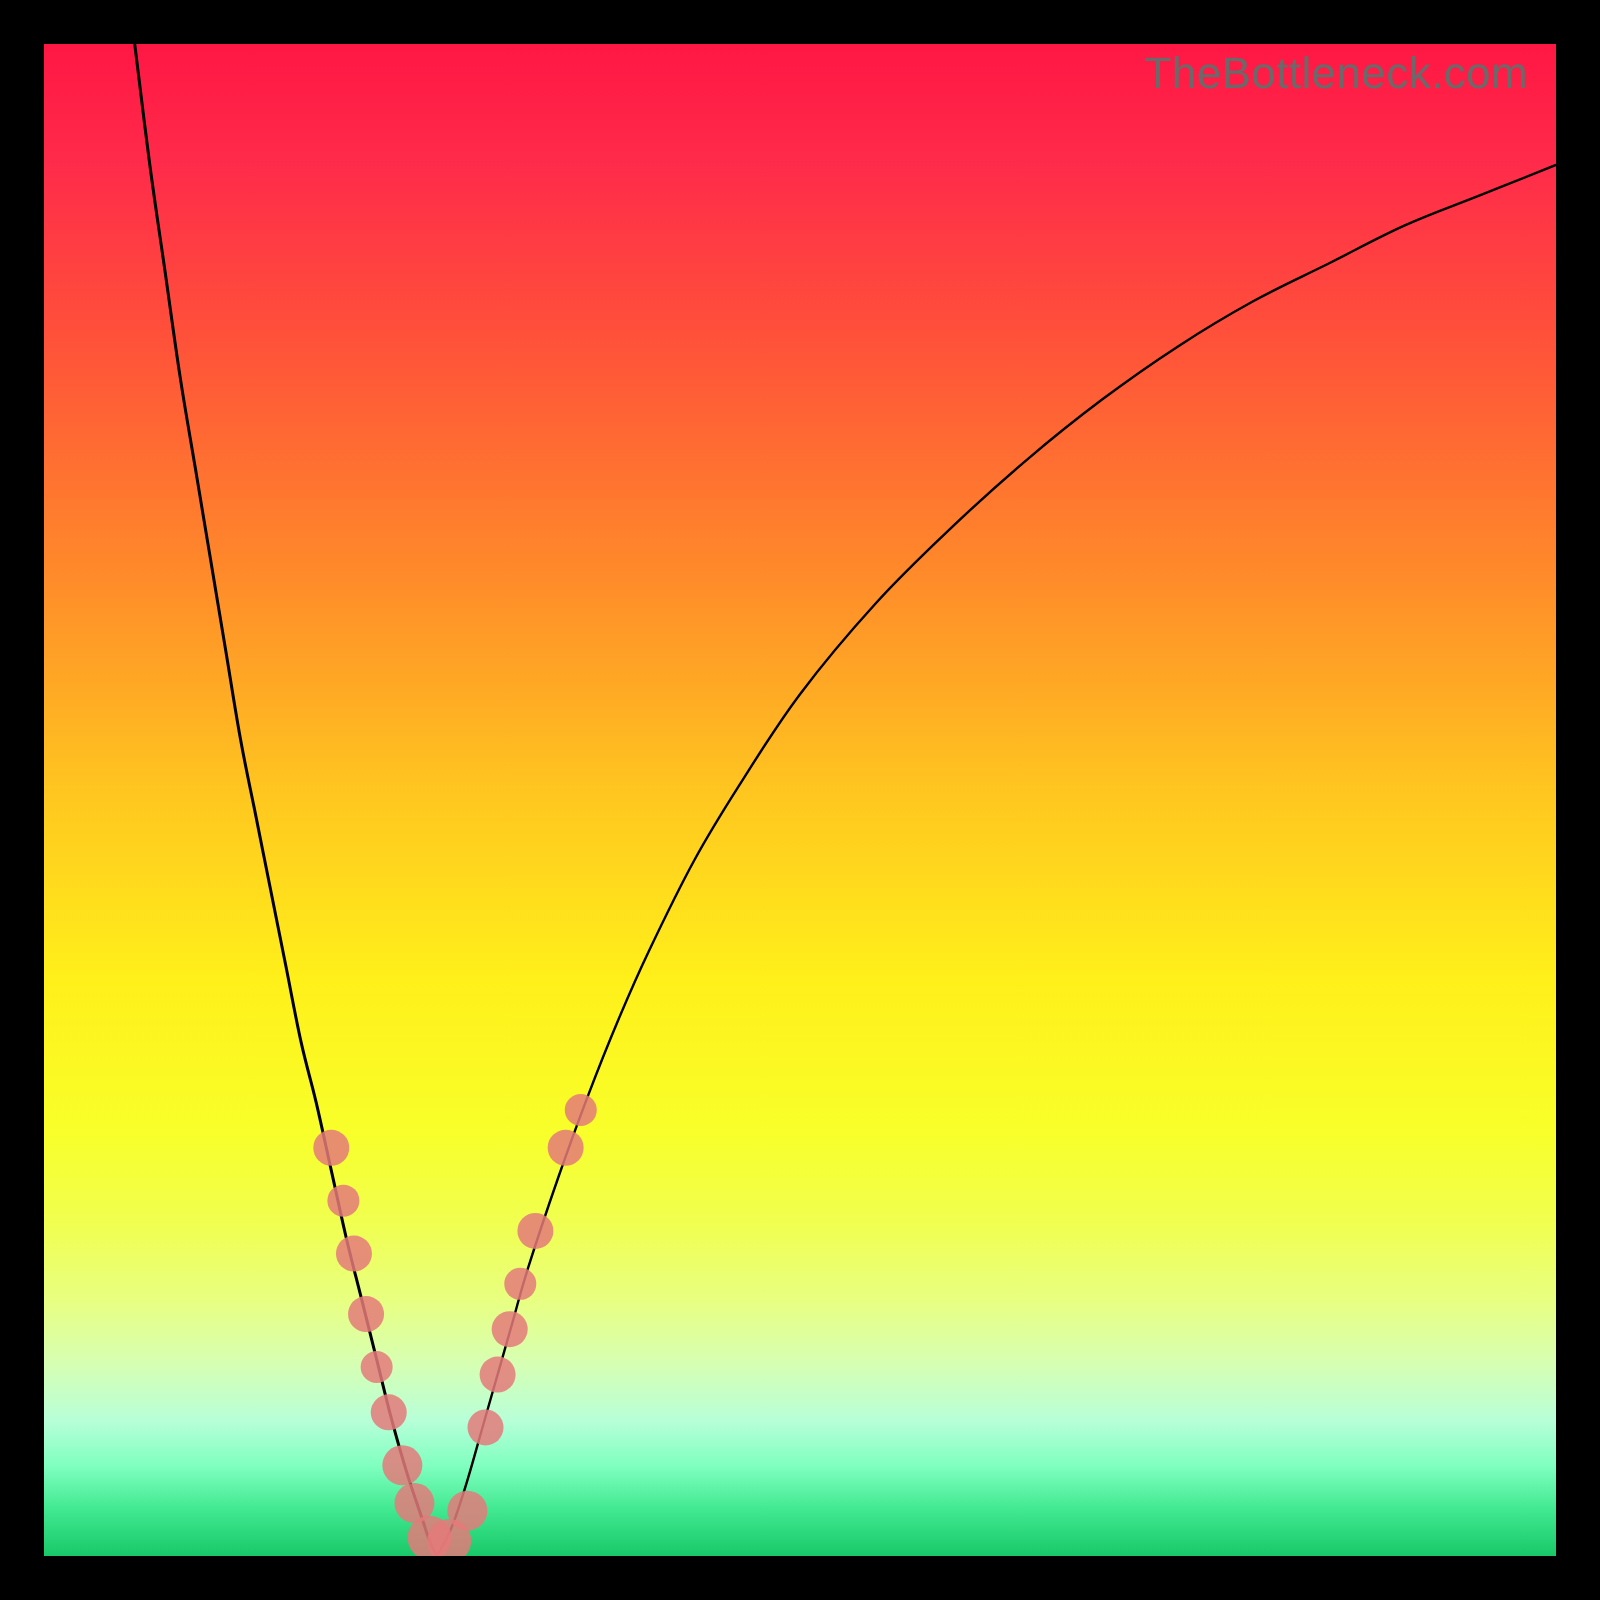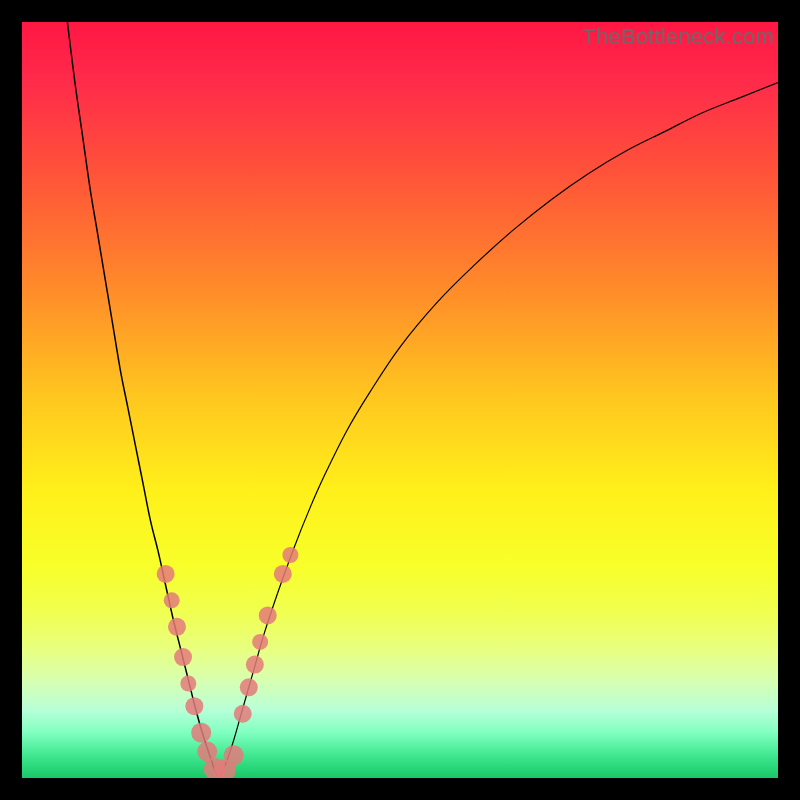--- a/index.html
+++ b/index.html
@@ -1,21 +1,21 @@
 <!DOCTYPE html>
 <html><head>
   <meta charset="utf-8">
   <style>
     * { margin: 0; padding: 0; box-sizing: border-box; }
     html, body { width: 800px; height: 800px; overflow: hidden; }
     body { background: #000; font-family: Arial, sans-serif; }
     .container { width: 800px; height: 800px; position: relative; background: #000; }
     .chart-area { position: absolute; left: 22px; top: 22px; width: 756px; height: 756px; overflow: hidden; }
     .gradient-bg { width: 100%; height: 100%; position: absolute; top: 0; left: 0; }
-    .watermark { position: absolute; top: 2px; right: 4px; color: #6a6a6a; font-size: 22px; font-weight: 500; z-index: 5; letter-spacing: 0.2px; }
+    .watermark { position: absolute; top: 2px; right: 14px; color: #6a6a6a; font-size: 22px; font-weight: 500; z-index: 5; letter-spacing: 0.2px; }
     .svg-overlay { position: absolute; top: 0; left: 0; width: 100%; height: 100%; z-index: 3; }
     .curve { fill: none; stroke: #000; stroke-width: 1.5; }
     .curve-thin { fill: none; stroke: #000; stroke-width: 1.2; }
     .dot { fill: #e47a7a; opacity: 0.85; }
   </style>
 </head>
 <body>
 
 <div class="container">
   <div class="chart-area">

